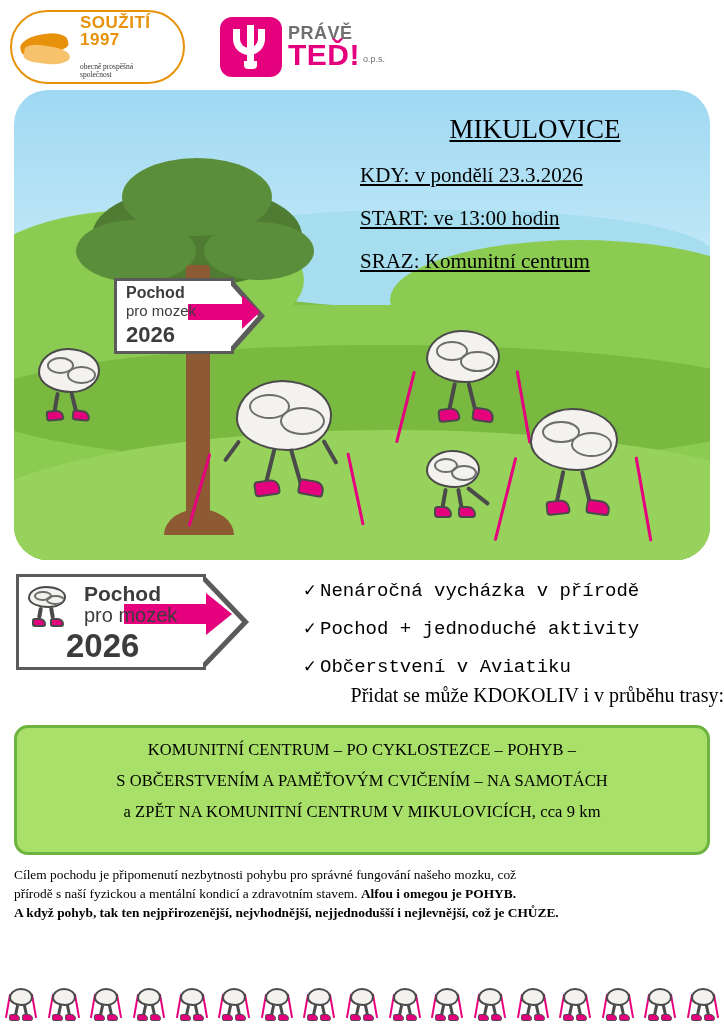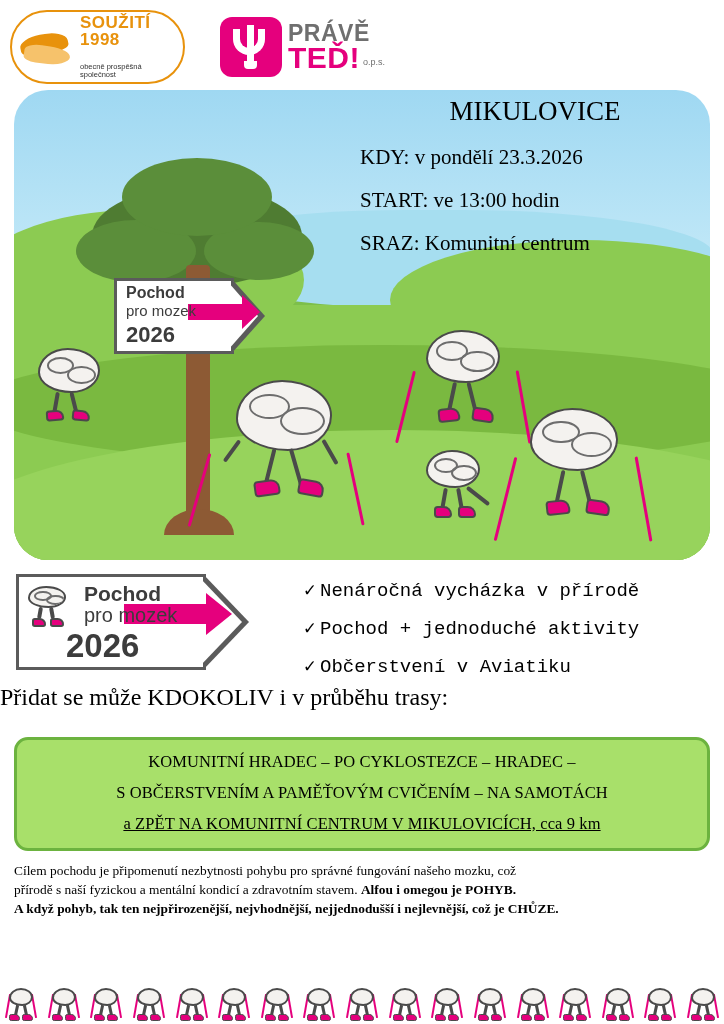--- a/index.html
+++ b/index.html
@@ -71,21 +71,21 @@
     letter-spacing: 0.5px;
   }
   .logo-year {
     font-family: "Liberation Sans", sans-serif;
     font-weight: bold;
     font-size: 17px;
     color: #e8920c;
     letter-spacing: 0.5px;
   }
   .logo-sub {
-    font-family: Liberation Sans, sans-serif;
+    font-family: Liberation Serif, serif;
     font-size: 7.5px;
     color: #333;
     line-height: 1.15;
     margin-top: 14px;
   }
   .header-title {
     flex: 1;
     text-align: center;
     font-family: "Liberation Sans", sans-serif;
     font-weight: bold;
@@ -132,21 +132,21 @@
     border-radius: 0 0 4px 4px;
   }
   .pt-text {
     margin-left: 6px;
     line-height: 0.92;
     text-align: left;
   }
   .pt-pravé {
     font-family: "Liberation Sans", sans-serif;
     font-weight: bold;
-    font-size: 23px;
+    font-size: 18px;
     color: #6f6f6f;
     letter-spacing: 0.5px;
   }
   .pt-ted {
     font-family: "Liberation Sans", sans-serif;
     font-weight: bold;
     font-size: 30px;
     color: #e5007d;
     letter-spacing: 0.5px;
   }
@@ -491,45 +491,45 @@
     margin-bottom: 14px;
     white-space: nowrap;
   }
   .bullet .check {
     display: inline-block;
     width: 16px;
     color: #000;
   }
 
   .join-line {
-    text-align: left;
+    text-align: right;
     font-family: "Liberation Serif", serif;
-    font-size: 24px;
+    font-size: 20px;
     margin-top: 2px;
-    margin-bottom: 26px;
+    margin-bottom: 18px;
   }
 
   
   .route {
     margin: 0 14px;
     border: 3px solid #6cb33f;
     border-radius: 14px;
     background: #a8e06a;
     padding: 12px 10px 14px 10px;
     box-sizing: border-box;
     text-align: center;
   }
   .route-line {
     font-family: "Liberation Serif", serif;
     font-size: 16.5px;
     color: #000;
     margin-bottom: 11px;
     letter-spacing: 0.1px;
   }
-  .route-line:last-child { margin-bottom: 0; text-decoration: underline; }
+  .route-line:last-child { margin-bottom: 16px; }
 
   
   .footer-text {
     margin: 10px 14px 0 14px;
     font-family: "Liberation Serif", serif;
     font-size: 13.4px;
     line-height: 1.42;
     color: #000;
     text-align: left;
   }
@@ -595,21 +595,21 @@
 
 <div class="header">
 
   <div class="logo-left">
     <div class="hands-mark">
       <div class="h1"></div>
       <div class="h2"></div>
     </div>
     <div class="logo-left-text">
       <div class="logo-sou">SOUŽITÍ</div>
-      <div class="logo-year">1998</div>
+      <div class="logo-year">1997</div>
       <div class="logo-sub">
         <span>obecně prospěšná</span><br>
         <span>společnost</span>
       </div>
     </div>
   </div>
 
 
   <div class="logo-right">
     <div class="pt-mark">
@@ -692,21 +692,21 @@
   <div class="brain" style="left:516px; top:318px; width:88px; height:92px;">
     <div class="body"></div>
     <div class="pole" style="left:-26px; top:48px; height:86px; transform:rotate(14deg);"></div>
     <div class="pole" style="left:112px; top:48px; height:86px; transform:rotate(-10deg);"></div>
     <div class="leg" style="left:28px; top:62px; height:34px; transform:rotate(12deg);"></div>
     <div class="leg" style="left:54px; top:62px; height:34px; transform:rotate(-14deg);"></div>
     <div class="boot" style="left:16px; top:92px; width:24px; height:15px; transform:rotate(-6deg);"></div>
     <div class="boot" style="left:56px; top:92px; width:24px; height:15px; transform:rotate(8deg);"></div>
   </div>
 
-  <div class="info" style="left:346px; top:6px; position:absolute;">
+  <div class="info" style="left:346px; top:24px; position:absolute;text-decoration:underline;">
     <div class="city">MIKULOVICE</div>
     <div class="row">KDY: v pondělí 23.3.2026</div>
     <div class="row">START: ve 13:00 hodin</div>
     <div class="row">SRAZ: Komunitní centrum</div>
   </div>
 </div>
 
 <div class="mid">
   <div class="sign2">
     <div class="sign2-body"></div>
@@ -736,21 +736,21 @@
     </div>
     <div class="bullet">
       <span class="check">✓</span><span>Občerstvení v Aviatiku</span>
     </div>
   </div>
 </div>
 
 <div class="join-line">Přidat se může KDOKOLIV i v průběhu trasy:</div>
 
 <div class="route">
-  <div class="route-line">KOMUNITNÍ HRADEC – PO CYKLOSTEZCE – HRADEC –</div>
+  <div class="route-line">KOMUNITNÍ CENTRUM – PO CYKLOSTEZCE – POHYB –</div>
   <div class="route-line">S OBČERSTVENÍM A PAMĚŤOVÝM CVIČENÍM – NA SAMOTÁCH</div>
   <div class="route-line">a ZPĚT NA KOMUNITNÍ CENTRUM V MIKULOVICÍCH, cca 9 km</div>
 </div>
 
 <div class="footer-text">
   <div>Cílem pochodu je připomenutí nezbytnosti pohybu pro správné fungování našeho mozku, což</div>
   <div>
     <span>přírodě s naší fyzickou a mentální kondicí a zdravotním stavem. </span><span class="b">Alfou i omegou je POHYB.</span>
   </div>
   <div class="b">A když pohyb, tak ten nejpřirozenější, nejvhodnější, nejjednodušší i nejlevnější, což je CHŮZE.</div>

